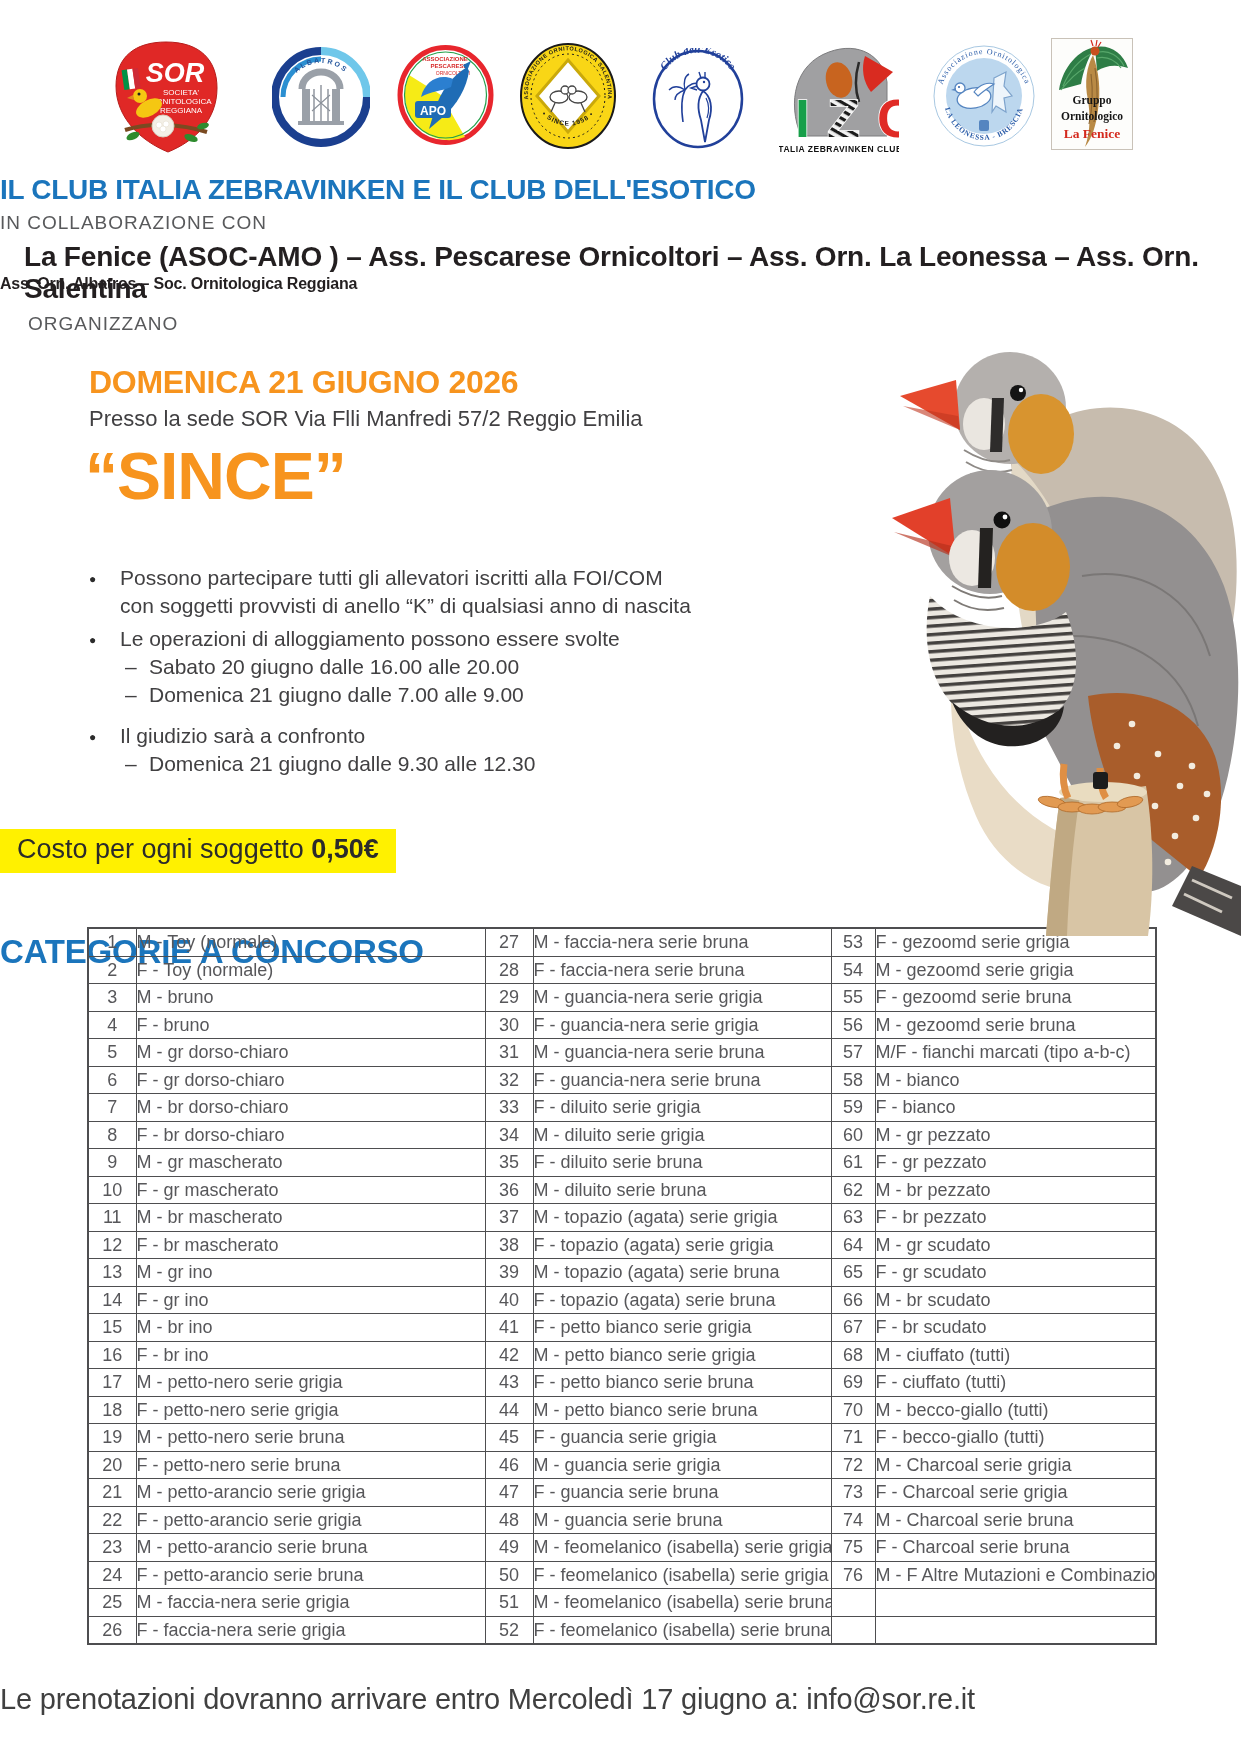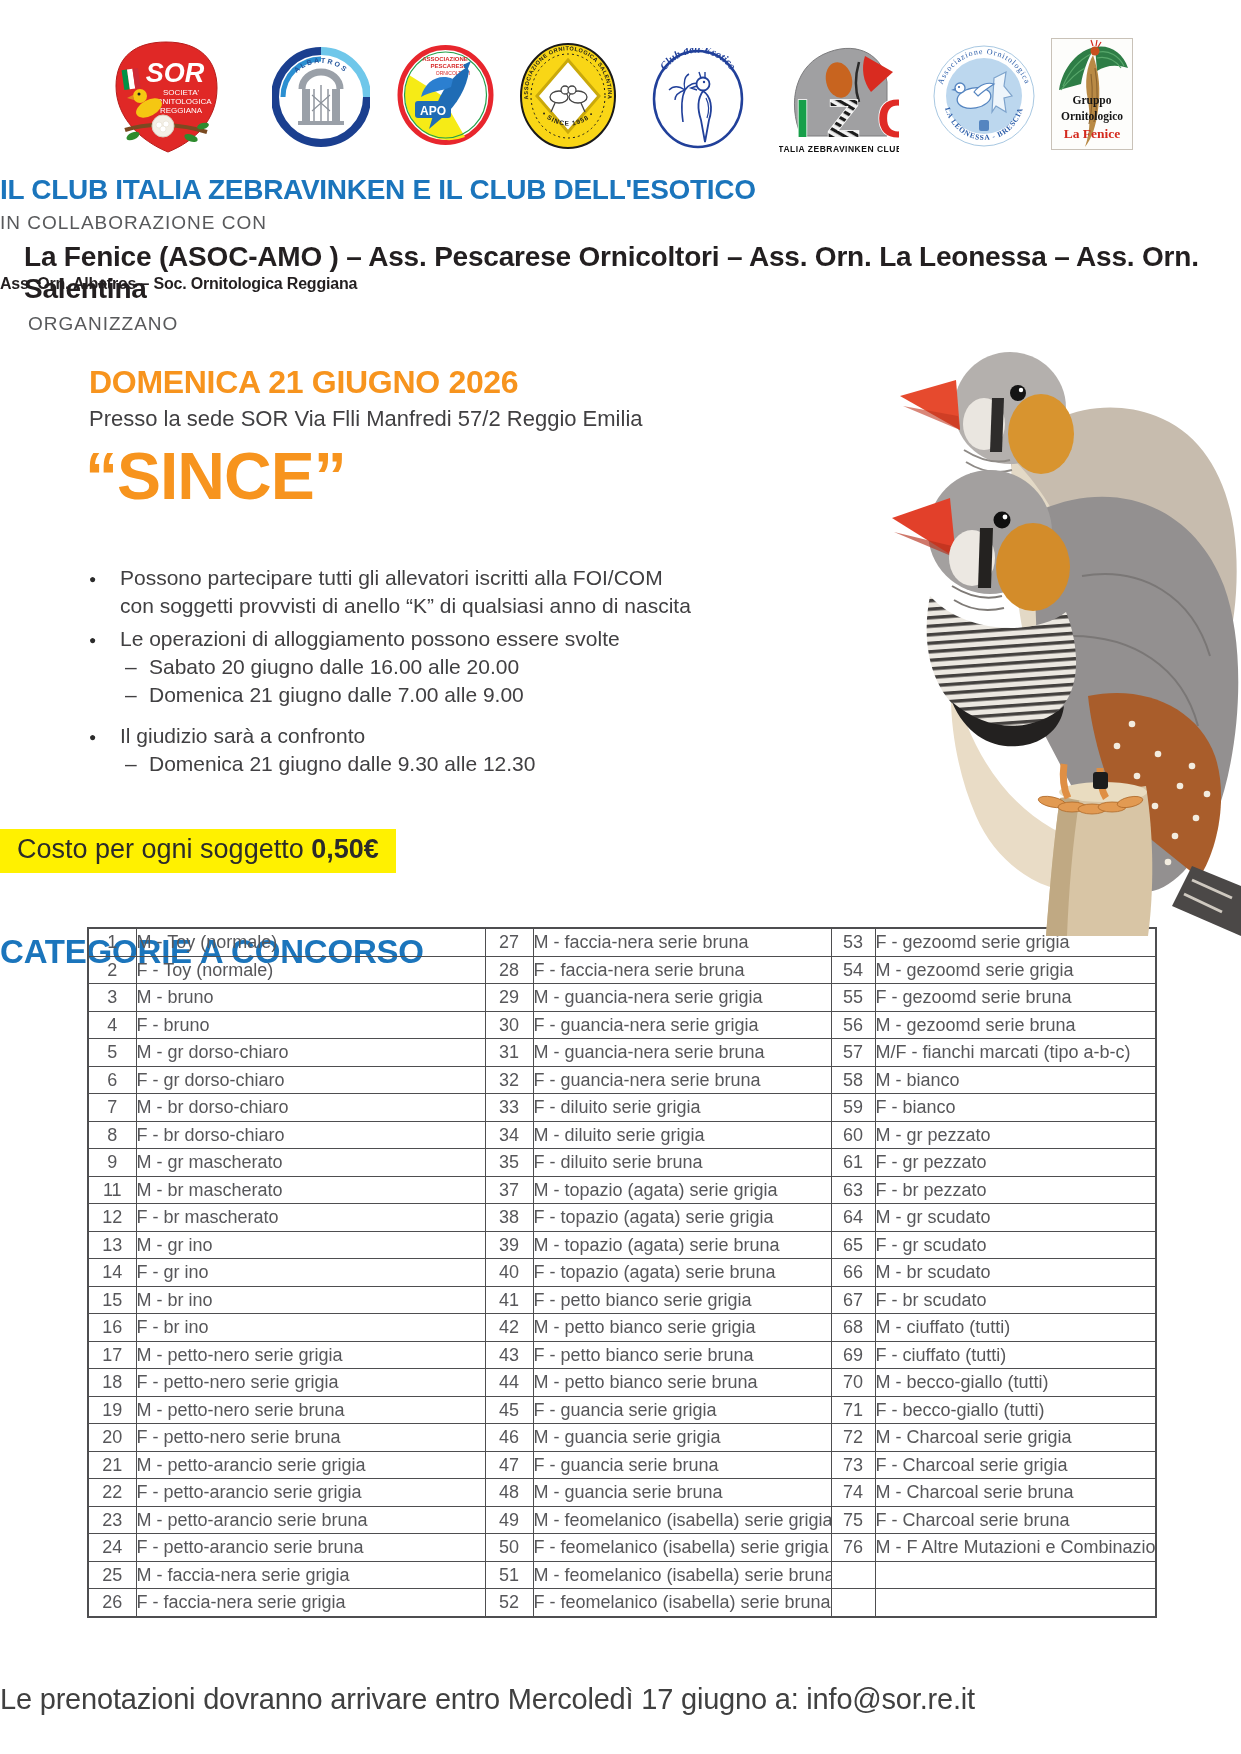--- a/index.html
+++ b/index.html
@@ -320,20 +320,28 @@
         </tr>
         <tr>
           <td class="cat-num">9</td>
           <td class="cat-label">M - gr mascherato</td>
           <td class="cat-num">35</td>
           <td class="cat-label">F - diluito serie bruna</td>
           <td class="cat-num">61</td>
           <td class="cat-label">F - gr pezzato</td>
         </tr>
         <tr>
+          <td class="cat-num">10</td>
+          <td class="cat-label">F - gr mascherato</td>
+          <td class="cat-num">36</td>
+          <td class="cat-label">M - diluito serie bruna</td>
+          <td class="cat-num">62</td>
+          <td class="cat-label">M - br pezzato</td>
+        </tr>
+        <tr>
           <td class="cat-num">11</td>
           <td class="cat-label">M - br mascherato</td>
           <td class="cat-num">37</td>
           <td class="cat-label">M - topazio (agata) serie grigia</td>
           <td class="cat-num">63</td>
           <td class="cat-label">F - br pezzato</td>
         </tr>
         <tr>
           <td class="cat-num">12</td>
           <td class="cat-label">F - br mascherato</td>

